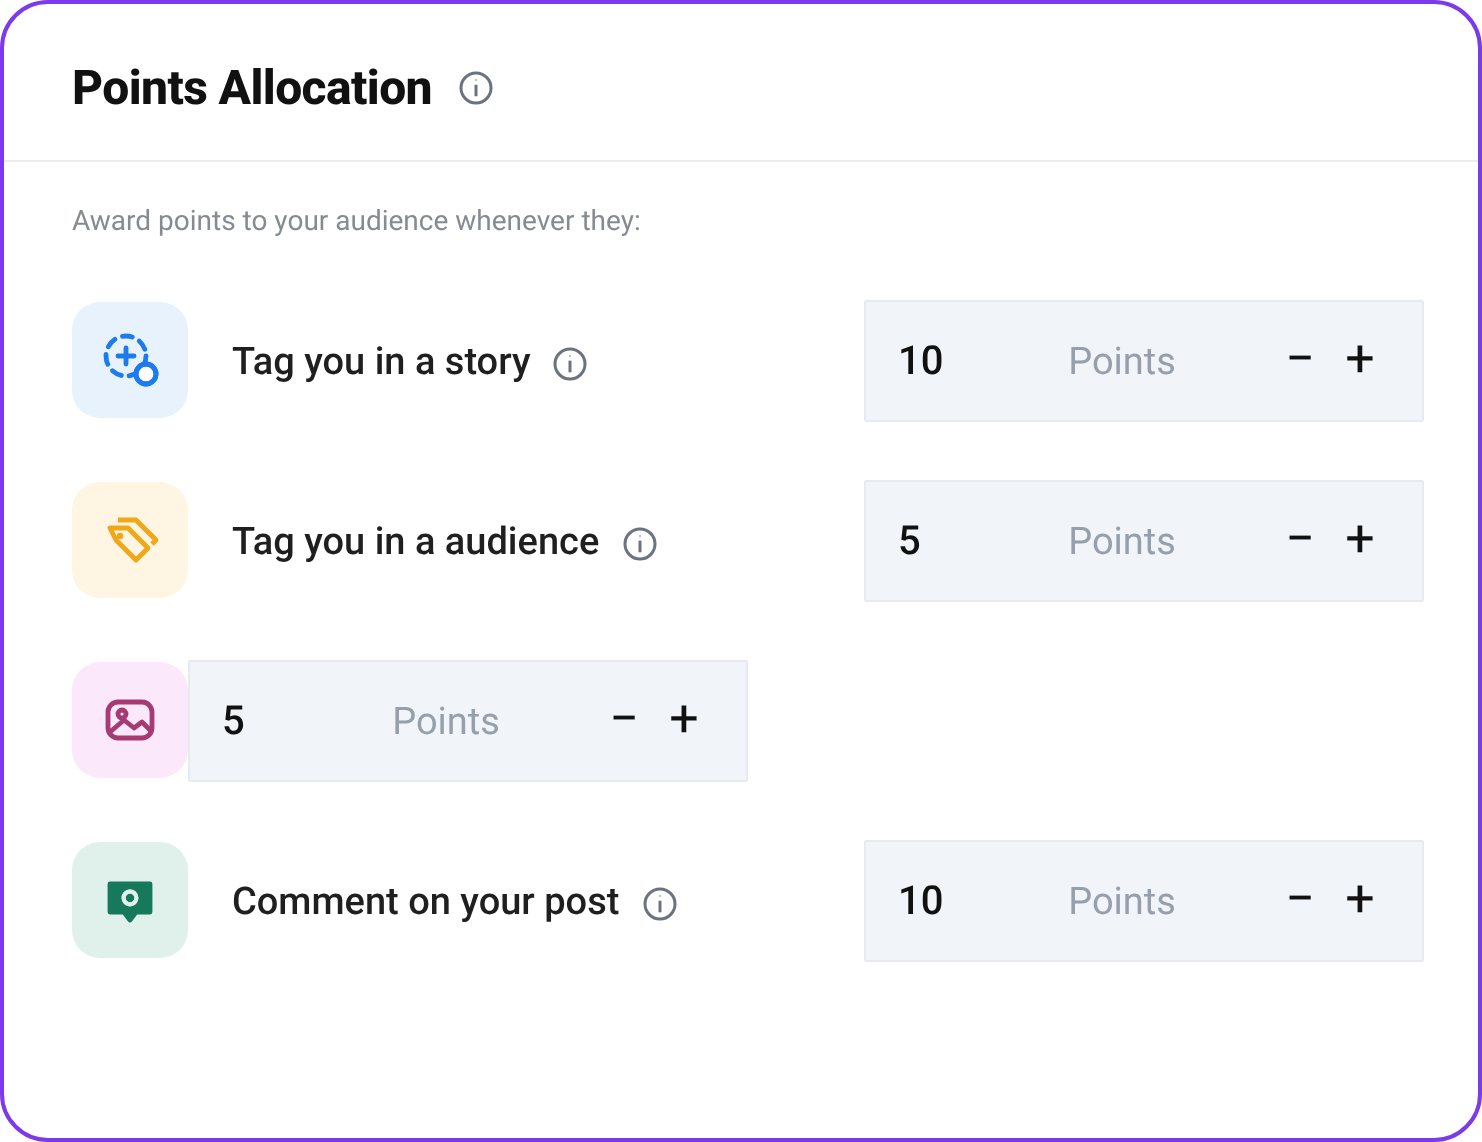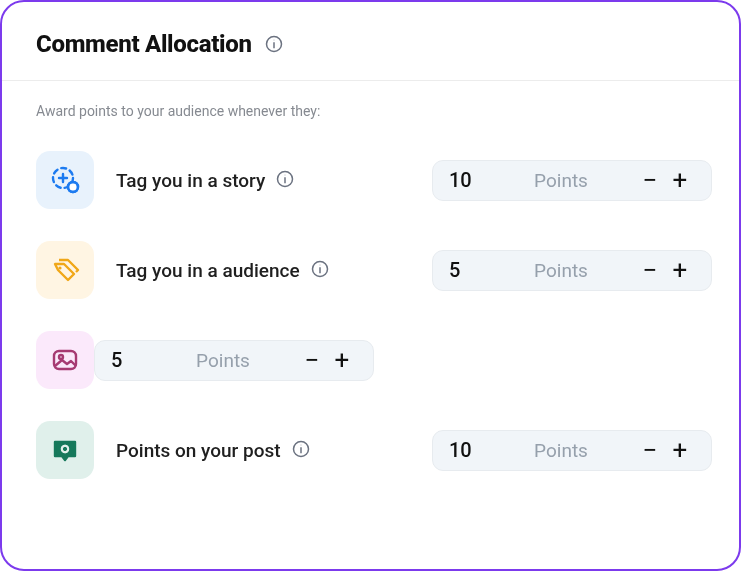--- a/index.html
+++ b/index.html
@@ -58,39 +58,39 @@
     align-items: center;
     justify-content: center;
     flex: 0 0 auto;
   }
   .icon-tile.blue  { background: #e8f2fc; color: #1d7bf0; }
   .icon-tile.amber { background: #fff5e3; color: #f0a718; }
   .icon-tile.pink  { background: #fbe9fb; color: #a63a72; }
   .icon-tile.green { background: #e0f0eb; color: #16795b; }
   .label-wrap {
     display: flex;
-    align-items: flex-start;
+    align-items: flex-end;
     gap: 10px;
     padding-left: 22px;
     flex: 0 0 auto;
     width: 338px;
   }
   .label {
     font-size: 19px;
     color: #1f1f1f;
     font-weight: 500;
     white-space: nowrap;
   }
   .stepper {
     flex: 0 0 auto;
     width: 280px;
-    height: 41px;
+    height: 61px;
     background: #f1f5f9;
     border: 1px solid #e7ebef;
-    border-radius: 11px;
+    border-radius: 1px;
     display: flex;
     align-items: center;
     padding: 0 16px;
   }
   .stepper .value {
     font-size: 20px;
     font-weight: 500;
     color: #111;
     width: 38px;
   }
@@ -110,21 +110,21 @@
     user-select: none;
   }
   svg { display:block; }
 </style>
 </head>
 <body>
 
 <div class="card">
 
   <div class="header">
-    <span class="title">Comment Allocation</span>
+    <span class="title">Points Allocation</span>
     <span>
       <svg class="info-icon" viewBox="0 0 24 24" fill="none" stroke="currentColor" stroke-width="1.8">
         <circle cx="12" cy="12" r="9"></circle>
         <line x1="12" y1="10" x2="12" y2="17"></line>
         <circle cx="12" cy="7.2" r="0.5" fill="currentColor" stroke="none"></circle>
       </svg>
     </span>
   </div>
 
   <div class="subhead">Award points to your audience whenever they:</div>
@@ -211,21 +211,21 @@
       <div class="icon-tile green">
         <span>
           <svg width="32" height="32" viewBox="0 0 32 32" fill="none" stroke="currentColor" stroke-width="2.4" stroke-linejoin="round" stroke-linecap="round">
             <path d="M6 8 h20 a0 0 0 0 1 0 0 v14 a0 0 0 0 1 0 0 h-7 l-3 4 -3 -4 h-7 Z" fill="currentColor"></path>
             <circle cx="16" cy="15" r="3.2" fill="none" stroke="#e0f0eb" stroke-width="2"></circle>
             <path d="M19.2 15 a3.2 3.2 0 1 1 -0.5 -1.8" fill="none" stroke="#e0f0eb" stroke-width="2"></path>
           </svg>
         </span>
       </div>
       <div class="label-wrap">
-        <span class="label">Points on your post</span>
+        <span class="label">Comment on your post</span>
         <span>
           <svg class="info-icon" viewBox="0 0 24 24" fill="none" stroke="currentColor" stroke-width="1.8">
             <circle cx="12" cy="12" r="9"></circle>
               <line x1="12" y1="10" x2="12" y2="17"></line>
               <circle cx="12" cy="7.2" r="0.5" fill="currentColor" stroke="none"></circle>
           </svg>
         </span>
       </div>
       <div class="stepper">
         <span class="value">10</span>

